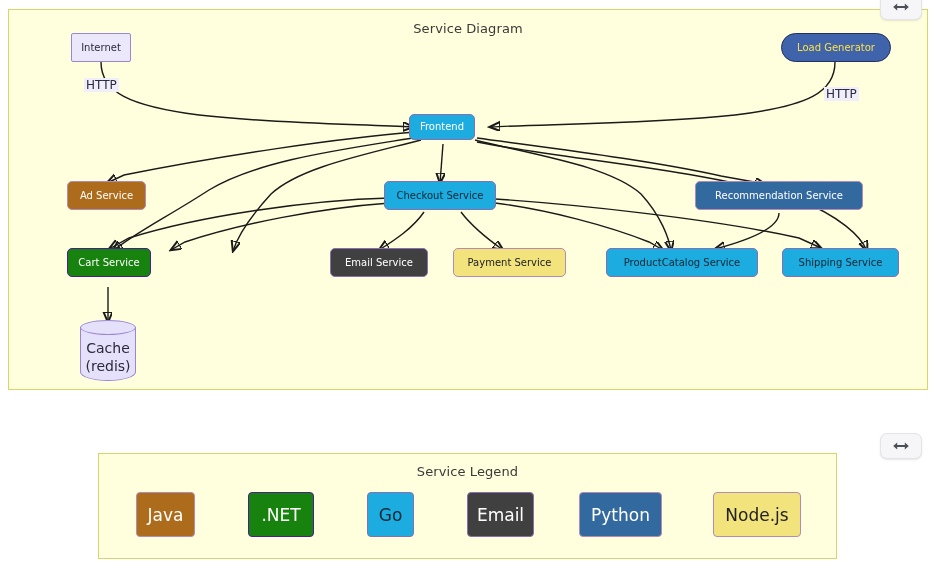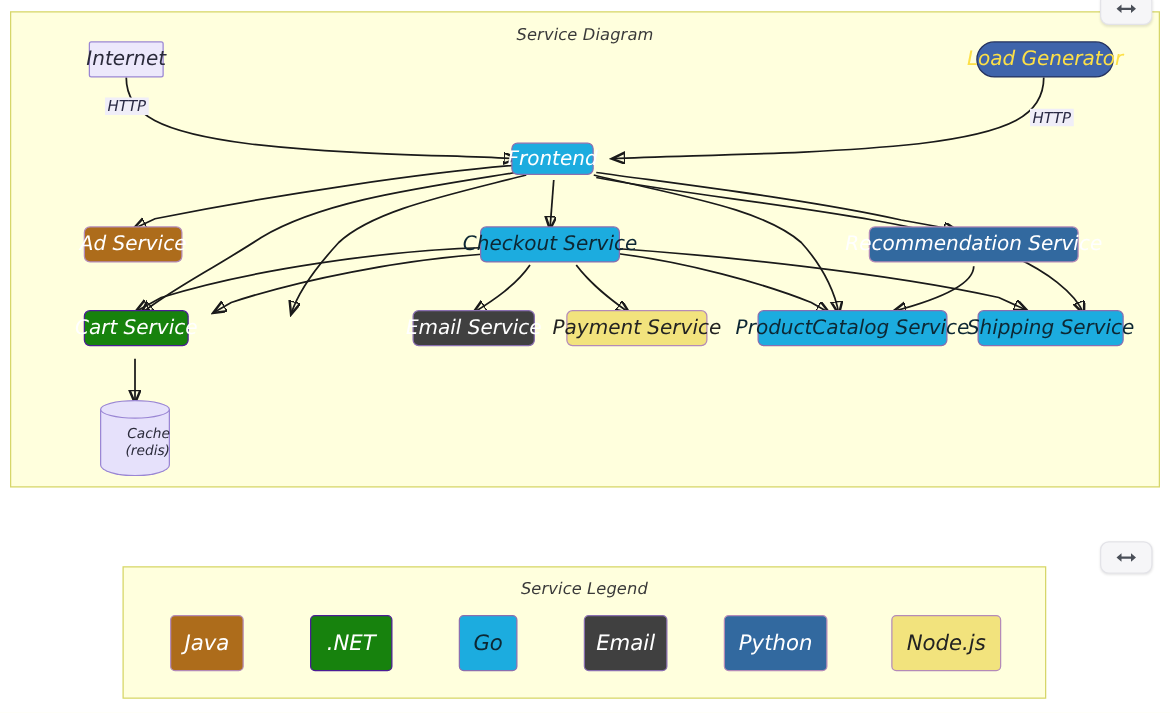--- a/index.html
+++ b/index.html
@@ -3,21 +3,21 @@
 <meta charset="utf-8">
 <style>
   * { box-sizing: border-box; }
   html, body {
     margin: 0; padding: 0;
     width: 936px; height: 570px;
     background: #ffffff;
     font-family: "DejaVu Sans", "Liberation Sans", sans-serif;
     overflow: hidden;
   }
-  #root { position: relative; width: 936px; height: 570px; background:#fff;font-style:italic; }
+  #root { position: relative; width: 936px; height: 570px; background:#fff; }
 
   
   .panel {
     position: absolute;
     background: #ffffdd;
     border: 1px solid #d6d66a;
   }
   #diagram-panel { left: 8px; top: 9px; width: 920px; height: 381px; }
   #legend-panel  { left: 98px; top: 453px; width: 739px; height: 106px; }
 
@@ -36,21 +36,21 @@
   #edges { position: absolute; left: 0; top: 0; width: 920px; height: 381px; }
   #edges path { fill: none; stroke: #1a1a1a; stroke-width: 1.4px; }
 
   
   .node {
     position: absolute;
     display: flex;
     align-items: center;
     justify-content: center;
     border-radius: 5px;
-    font-size: 16px;
+    font-size: 10px;
     line-height: 1.15;
     white-space: nowrap;
     text-align: center;
     padding: 0 9px;
   }
   .node.pill { border-radius: 17px; }
 
   
   .n-internet { background:#ece8fb; border:1px solid #9a86d4; color:#2a2a3a; border-radius:2px; }
   .n-loadgen  { background:#3f64ab; border:1px solid #23305e; color:#fde047; }
@@ -72,21 +72,21 @@
     background:#e6e1fb; border-left:1px solid #9a86d4; border-right:1px solid #9a86d4;
     border-bottom:1px solid #9a86d4;
     border-radius: 0 0 28px 28px / 0 0 9px 9px;
   }
   .cyl .top {
     position:absolute; left:0; top:0; width:56px; height:15px;
     background:#e6e1fb; border:1px solid #9a86d4; border-radius:50%;
   }
   .cyl .cyl-label {
     position:absolute; left:0; top:20px; width:56px;
-    text-align:right; font-size:11px; color:#2a2a3a; line-height:1.25;
+    text-align:center; font-size:14px; color:#2a2a3a; line-height:1.25;
   }
 
   
   .edge-label {
     position:absolute;
     font-size:12px;
     color:#2a2a44;
     background:#f0eef8;
     padding:0 2px;
   }

